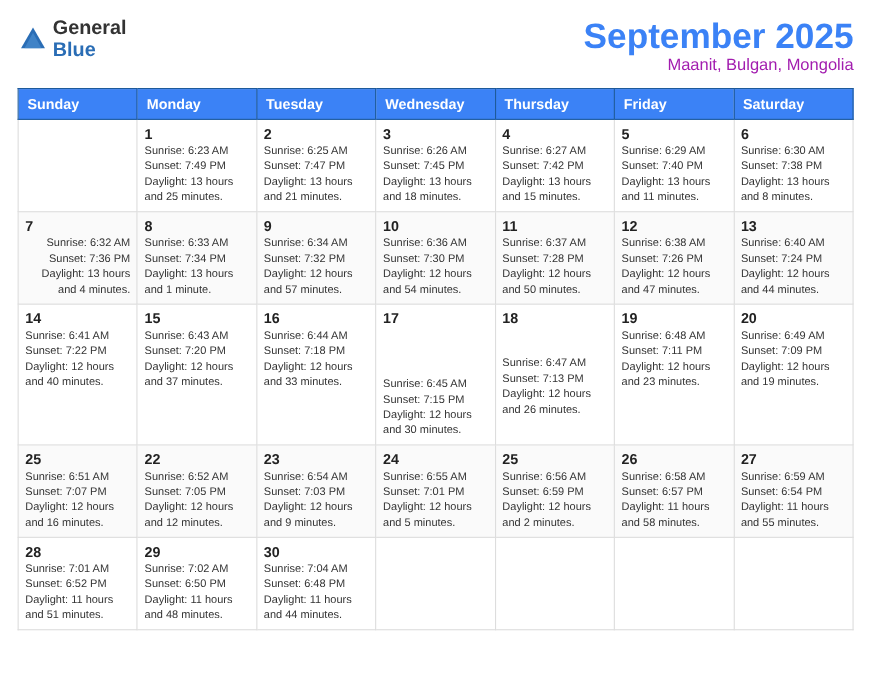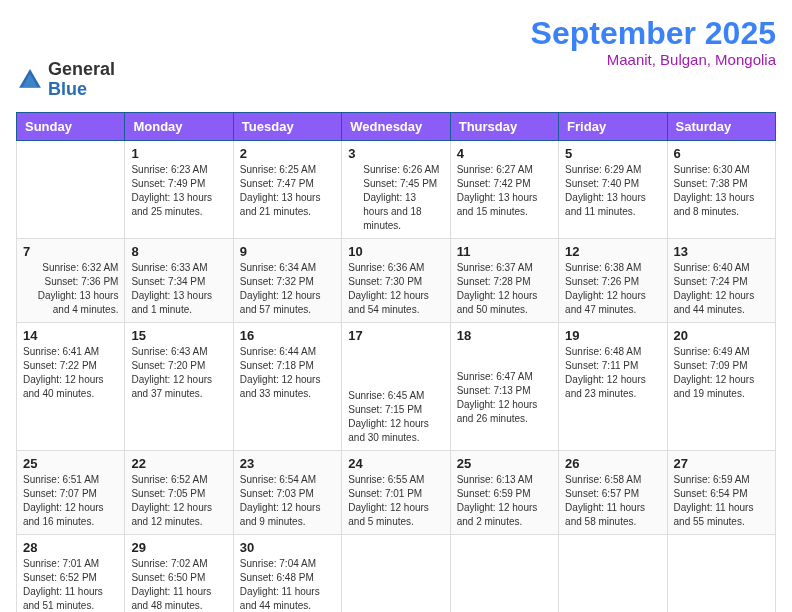--- a/index.html
+++ b/index.html
@@ -13,21 +13,20 @@
     .header {
       display: flex;
       justify-content: space-between;
       align-items: flex-start;
       margin-bottom: 12px;
     }
     .logo {
       display: flex;
       align-items: center;
       gap: 4px;
-      margin-top: 44px;
     }
     .logo-text {
       font-size: 18px;
       font-weight: bold;
       line-height: 1.1;
     }
     .logo-text .general { color: #333; }
     .logo-text .blue { color: #2a6db5; }
     .logo-icon {
       width: 28px;
@@ -45,21 +44,21 @@
     .subtitle {
       font-size: 15px;
       color: #a21caf;
     }
     .calendar {
       width: 100%;
       border-collapse: collapse;
       border: 1px solid #ccc;
     }
     .calendar th {
-      background-color: #8b5cf6;
+      background-color: #3b82f6;
       color: #fff;
       text-align: left;
       padding: 6px 8px;
       font-size: 13px;
       font-weight: bold;
       border: 1px solid #1e5a9a;
     }
     .calendar td {
       vertical-align: top;
       padding: 5px 6px;
@@ -129,21 +128,21 @@
 Daylight: 13 hours and 25 minutes.</div>
         </td>
         <td>
           <span class="day-num">2</span>
           <div class="day-info" style="white-space: pre-line;">Sunrise: 6:25 AM
 Sunset: 7:47 PM
 Daylight: 13 hours and 21 minutes.</div>
         </td>
         <td>
           <span class="day-num">3</span>
-          <div class="day-info" style="white-space: pre-line; margin-left: 15px;">Sunrise: 6:26 AM
+          <div class="day-info" style="white-space: pre-line;">Sunrise: 6:26 AM
 Sunset: 7:45 PM
 Daylight: 13 hours and 18 minutes.</div>
         </td>
         <td>
           <span class="day-num">4</span>
           <div class="day-info" style="white-space: pre-line;">Sunrise: 6:27 AM
 Sunset: 7:42 PM
 Daylight: 13 hours and 15 minutes.</div>
         </td>
         <td>
@@ -267,21 +266,21 @@
 Daylight: 12 hours and 9 minutes.</div>
         </td>
         <td>
           <span class="day-num">24</span>
           <div class="day-info" style="white-space: pre-line;">Sunrise: 6:55 AM
 Sunset: 7:01 PM
 Daylight: 12 hours and 5 minutes.</div>
         </td>
         <td>
           <span class="day-num">25</span>
-          <div class="day-info" style="white-space: pre-line;">Sunrise: 6:13 AM
+          <div class="day-info" style="white-space: pre-line;">Sunrise: 6:56 AM
 Sunset: 6:59 PM
 Daylight: 12 hours and 2 minutes.</div>
         </td>
         <td>
           <span class="day-num">26</span>
           <div class="day-info" style="white-space: pre-line;">Sunrise: 6:58 AM
 Sunset: 6:57 PM
 Daylight: 11 hours and 58 minutes.</div>
         </td>
         <td>

